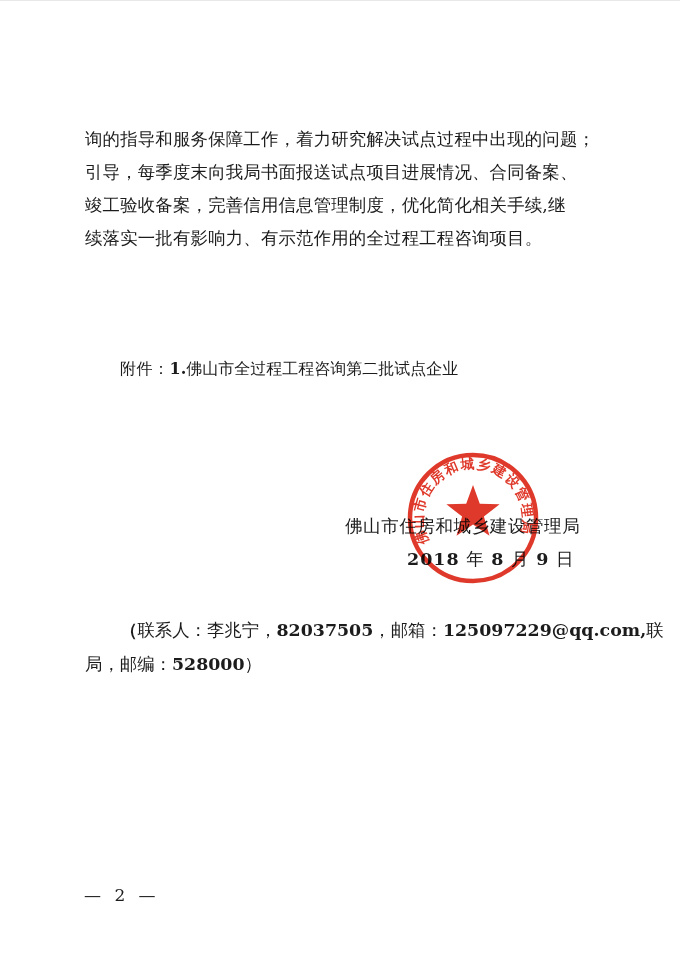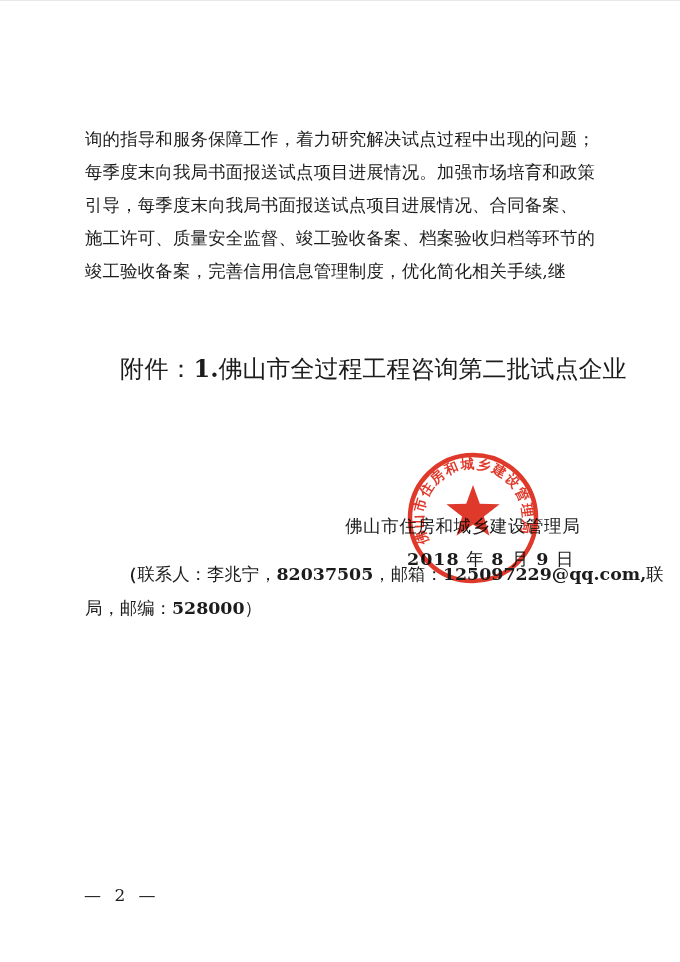--- a/index.html
+++ b/index.html
@@ -24,21 +24,21 @@
     line-height: 33px;
     letter-spacing: 0.2px;
   }
   .body-text .line { white-space: nowrap; }
 
   
   .attachments {
     position: absolute;
     left: 120px;
     top: 351px;
-    font-size: 24px;
+    font-size: 16px;
     line-height: 33px;
   }
   .attach-row { white-space: nowrap; }
   .attach-row .indent { display: inline-block; width: 52px; }
   .attach-label { letter-spacing: 0.5px; }
   .bold { font-weight: bold; }
 
   
   .agency-line {
     position: absolute;
@@ -70,21 +70,21 @@
   }
   .seal text {
     font-family: "DejaVu Serif", "Liberation Serif", serif;
     font-weight: bold;
   }
 
   
   .contact {
     position: absolute;
     left: 85px;
-    top: 557px;
+    top: 613px;
     width: 522px;
     font-size: 17.4px;
     line-height: 33.5px;
   }
   .contact .cline { white-space: nowrap; }
   .contact .cline.first { text-indent: 35px; }
 
   
   .page-number {
     position: absolute;
@@ -94,24 +94,23 @@
     letter-spacing: 4px;
   }
 </style>
 </head>
 <body>
 
 <div class="page">
 
   <div class="body-text">
     <div class="line">询的指导和服务保障工作，着力研究解决试点过程中出现的问题；</div>
-    <div class="line">每季度末向我局书面报送试点项目进展情况。加强市场培育和政策</div>
     <div class="line">引导，每季度末向我局书面报送试点项目进展情况、合同备案、</div>
-    <div class="line">施工许可、质量安全监督、竣工验收备案、档案验收归档等环节的</div>
     <div class="line">竣工验收备案，完善信用信息管理制度，优化简化相关手续,继</div>
+    <div class="line">续落实一批有影响力、有示范作用的全过程工程咨询项目。</div>
   </div>
 
   <div class="attachments">
     <div class="attach-row">
       <span class="attach-label">附件：</span><span class="bold">1.</span><span>佛山市全过程工程咨询第二批试点企业</span>
     </div>
   </div>
 
   <div class="agency-line">佛山市住房和城乡建设管理局</div>
 

